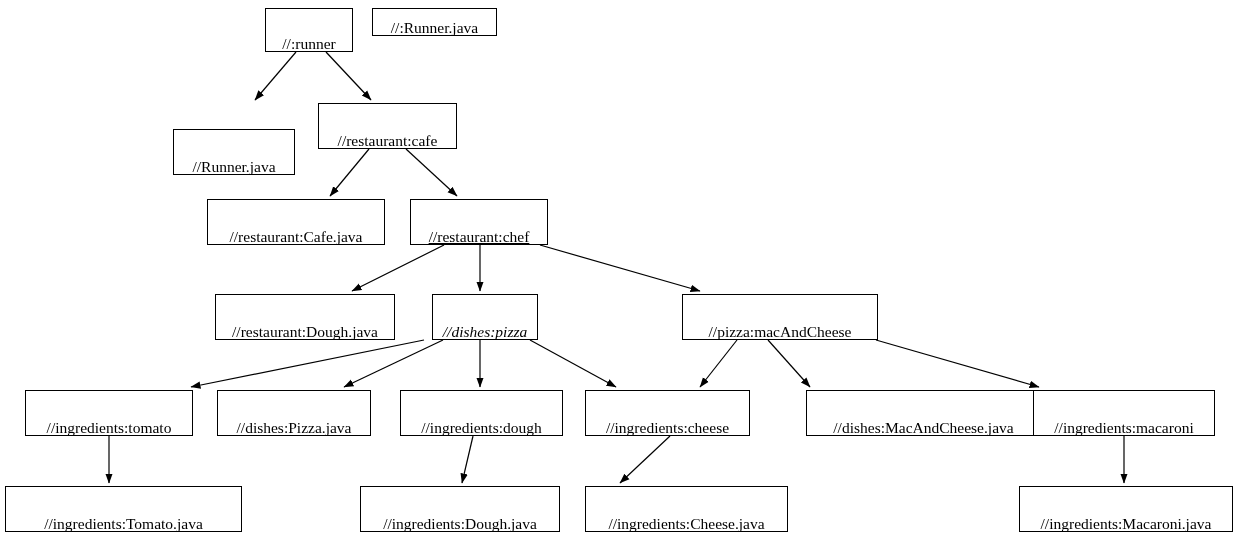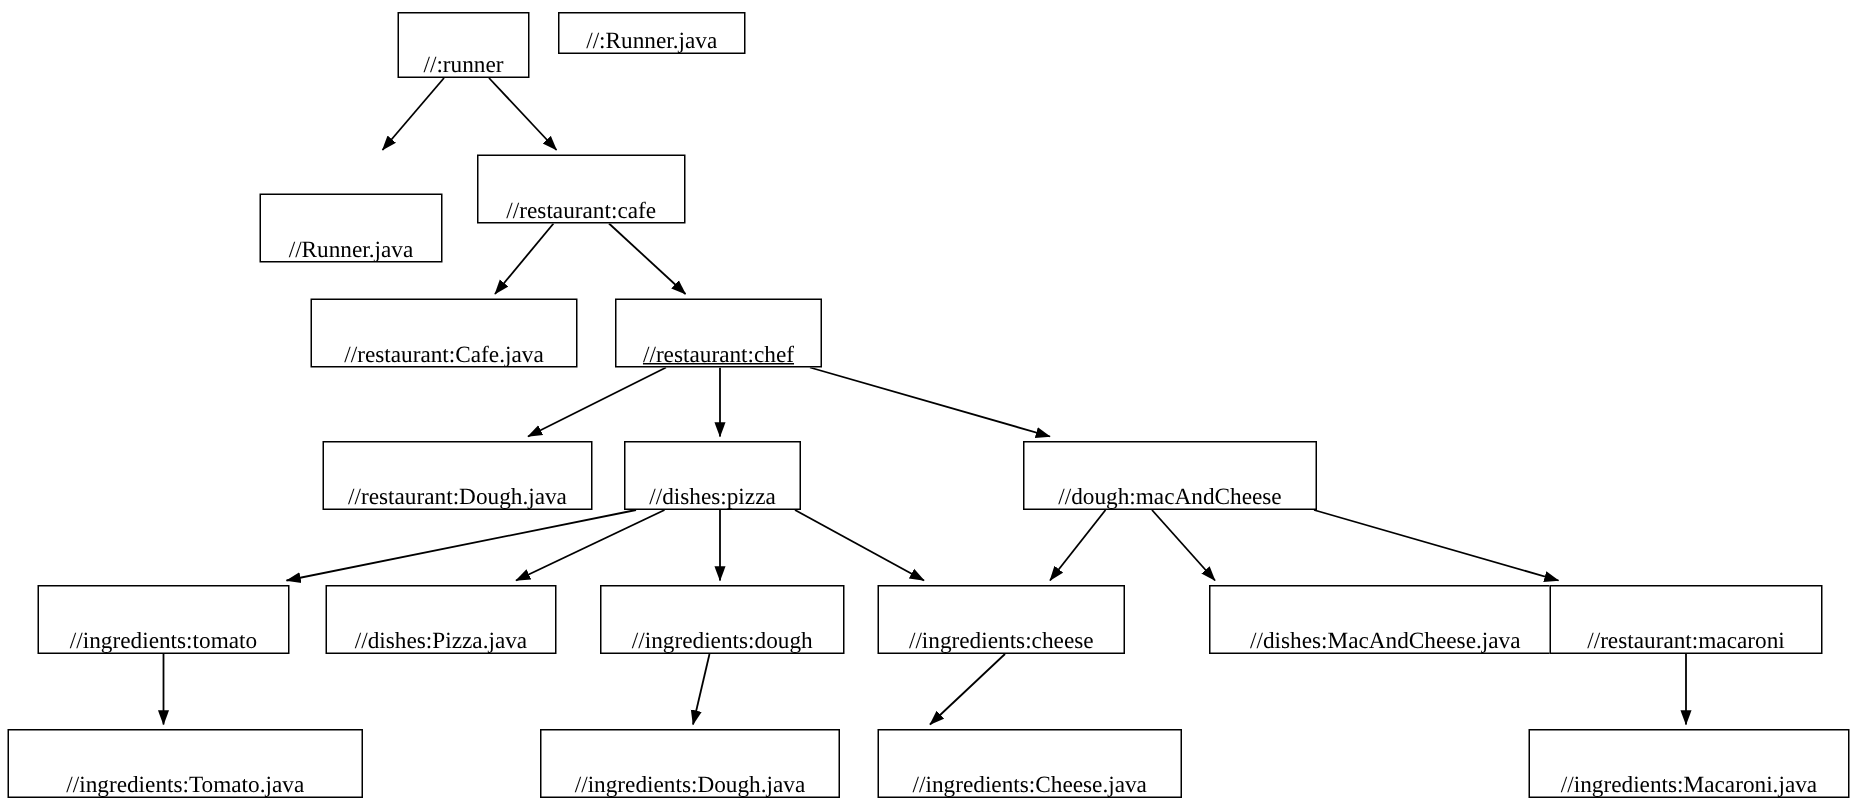--- a/index.html
+++ b/index.html
@@ -87,43 +87,43 @@
       </div>
       <div class="node" style="left: 207px; top: 199px; width: 178px; height: 46px;">
         <span>//restaurant:Cafe.java</span>
       </div>
       <div class="node" style="left: 410px; top: 199px; width: 138px; height: 46px; text-decoration: underline;">
         <span>//restaurant:chef</span>
       </div>
       <div class="node" style="left: 215px; top: 294px; width: 180px; height: 46px;">
         <span>//restaurant:Dough.java</span>
       </div>
-      <div class="node" style="left: 416px; top: 294px; width: 118px; height: 46px;">
+      <div class="node" style="left: 432px; top: 294px; width: 106px; height: 46px; font-style: italic;">
         <span>//dishes:pizza</span>
       </div>
       <div class="node" style="left: 682px; top: 294px; width: 196px; height: 46px;">
-        <span>//dough:macAndCheese</span>
+        <span>//pizza:macAndCheese</span>
       </div>
       <div class="node" style="left: 25px; top: 390px; width: 168px; height: 46px;">
         <span>//ingredients:tomato</span>
       </div>
       <div class="node" style="left: 217px; top: 390px; width: 154px; height: 46px;">
         <span>//dishes:Pizza.java</span>
       </div>
       <div class="node" style="left: 400px; top: 390px; width: 163px; height: 46px;">
         <span>//ingredients:dough</span>
       </div>
       <div class="node" style="left: 585px; top: 390px; width: 165px; height: 46px;">
         <span>//ingredients:cheese</span>
       </div>
       <div class="node" style="left: 774px; top: 390px; width: 235px; height: 46px; margin-left: 32px;">
         <span>//dishes:MacAndCheese.java</span>
       </div>
       <div class="node" style="left: 1033px; top: 390px; width: 182px; height: 46px;">
-        <span>//restaurant:macaroni</span>
+        <span>//ingredients:macaroni</span>
       </div>
       <div class="node" style="left: 5px; top: 486px; width: 237px; height: 46px;">
         <span>//ingredients:Tomato.java</span>
       </div>
       <div class="node" style="left: 360px; top: 486px; width: 200px; height: 46px;">
         <span>//ingredients:Dough.java</span>
       </div>
       <div class="node" style="left: 585px; top: 486px; width: 203px; height: 46px;">
         <span>//ingredients:Cheese.java</span>
       </div>

